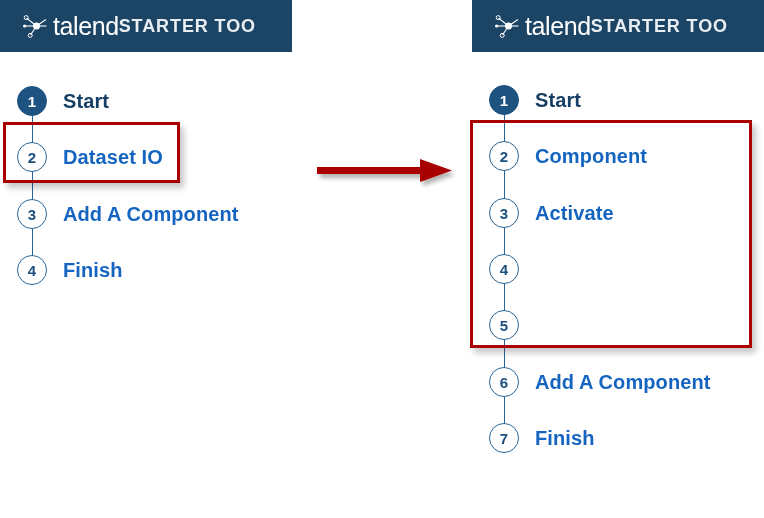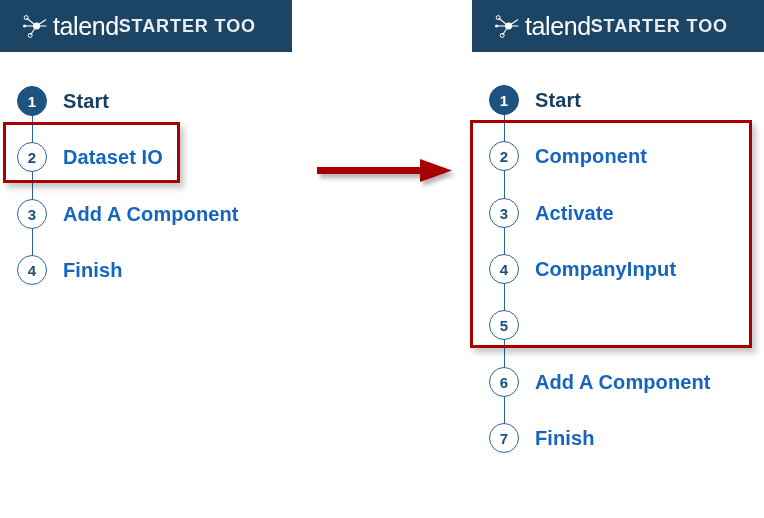--- a/index.html
+++ b/index.html
@@ -230,21 +230,20 @@
       <div class="step-label">Component</div>
     </div>
 
     <div class="step" style="left:17px; top:196px;">
       <div class="step-circle">3</div>
       <div class="step-label">Activate</div>
     </div>
 
     <div class="step" style="left:17px; top:252px;">
       <div class="step-circle">4</div>
-      <div class="step-label">CompanyInput</div>
     </div>
 
     <div class="step" style="left:17px; top:308px;">
       <div class="step-circle">5</div>
     </div>
 
     <div class="step" style="left:17px; top:365px;">
       <div class="step-circle">6</div>
       <div class="step-label">Add A Component</div>
     </div>

